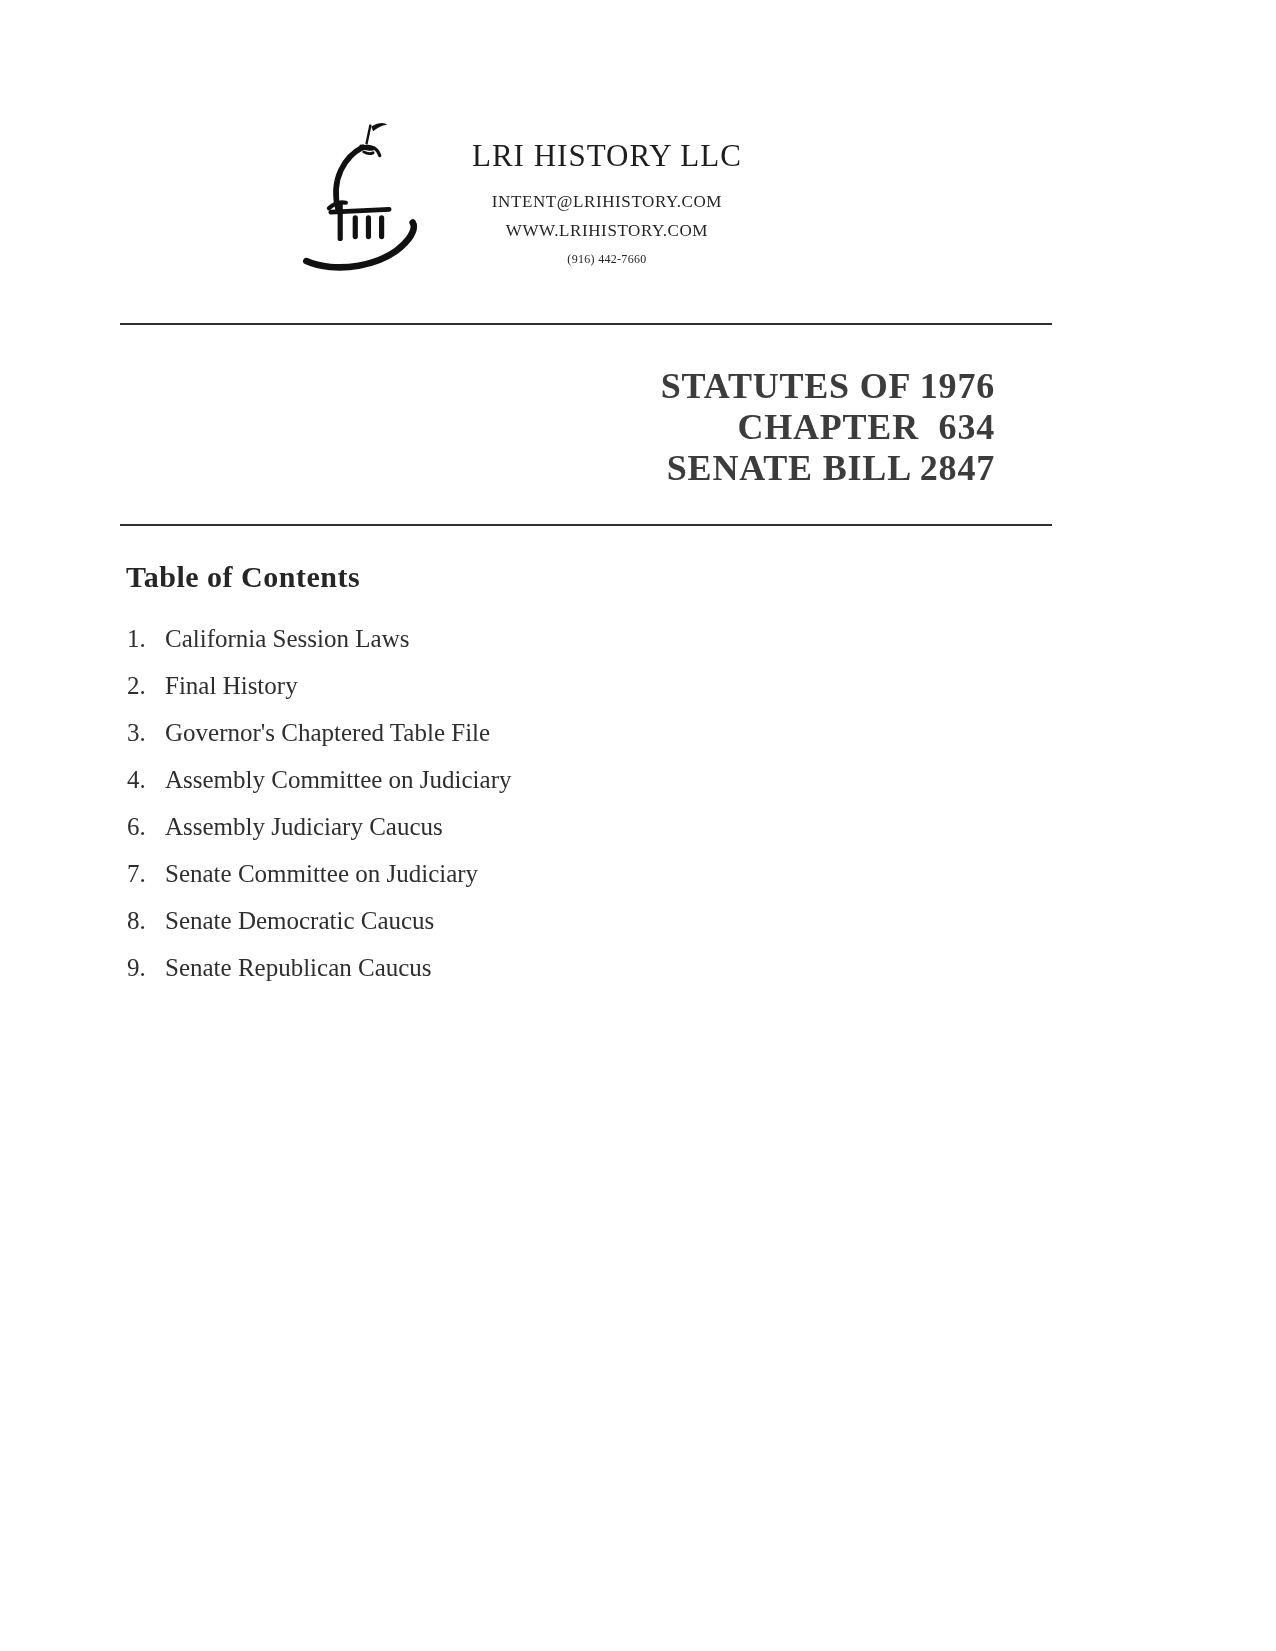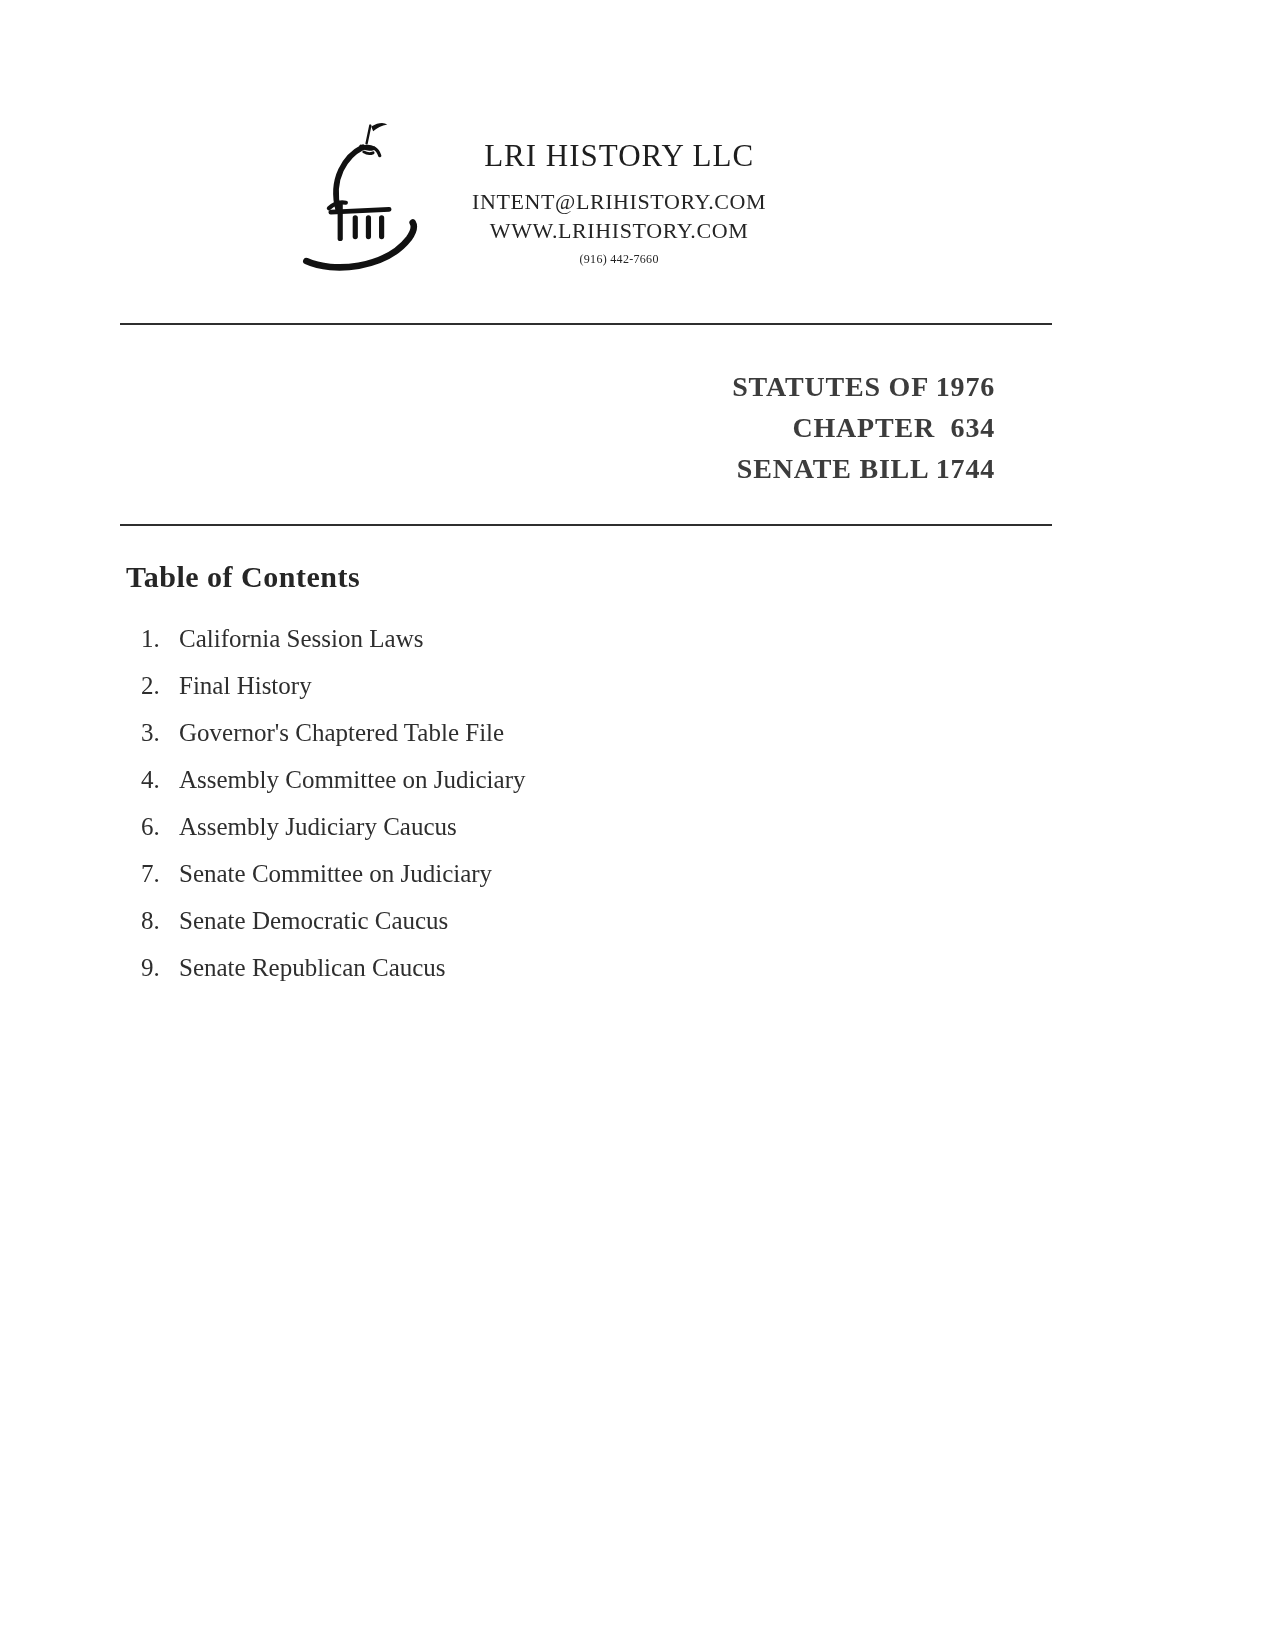--- a/index.html
+++ b/index.html
@@ -38,21 +38,21 @@
     min-width: 265px;
   }
   .company-name {
     font-size: 31px;
     letter-spacing: 1px;
     color: #1e1e1e;
     margin-bottom: 13px;
     white-space: nowrap;
   }
   .contact-line {
-    font-size: 22px;
+    font-size: 17px;
     letter-spacing: 0.6px;
     line-height: 29px;
     color: #242424;
     white-space: nowrap;
   }
   .contact-line.phone {
     font-size: 12px;
     letter-spacing: 0.3px;
   }
 
@@ -71,42 +71,42 @@
   
   .title-block {
     position: absolute;
     top: 366px;
     left: 120px;
     width: 932px;
     box-sizing: border-box;
     padding-right: 57px;
     text-align: right;
     font-weight: bold;
-    font-size: 28px;
+    font-size: 36px;
     line-height: 41px;
     letter-spacing: 0.8px;
     color: #3c3c3c;
   }
   .title-line { white-space: pre; }
 
   
   .toc-heading {
     position: absolute;
     top: 552px;
     left: 118px;
     margin: 8px;
     font-size: 30px;
     font-weight: bold;
     letter-spacing: 0.5px;
     color: #262626;
   }
   .toc-list {
     position: absolute;
     top: 624px;
-    left: 141px;
+    left: 127px;
     margin: 0;
     padding: 0;
     list-style: none;
   }
   .toc-item {
     font-size: 25px;
     line-height: 30px;
     margin-bottom: 17px;
     color: #2e2e2e;
     white-space: nowrap;
@@ -151,21 +151,21 @@
       <div class="contact-line site">WWW.LRIHISTORY.COM</div>
       <div class="contact-line phone">(916) 442-7660</div>
     </div>
   </header>
 
   <hr class="rule rule-top">
 
   <section class="title-block">
     <div class="title-line">STATUTES OF 1976</div>
     <div class="title-line">CHAPTER  634</div>
-    <div class="title-line">SENATE BILL 1744</div>
+    <div class="title-line">SENATE BILL 2847</div>
   </section>
 
   <hr class="rule rule-bottom">
 
   <h1 class="toc-heading">Table of Contents</h1>
 
   <ol class="toc-list">
     <li class="toc-item">
       <span class="num">1.</span><span class="label">California Session Laws</span>
     </li>

